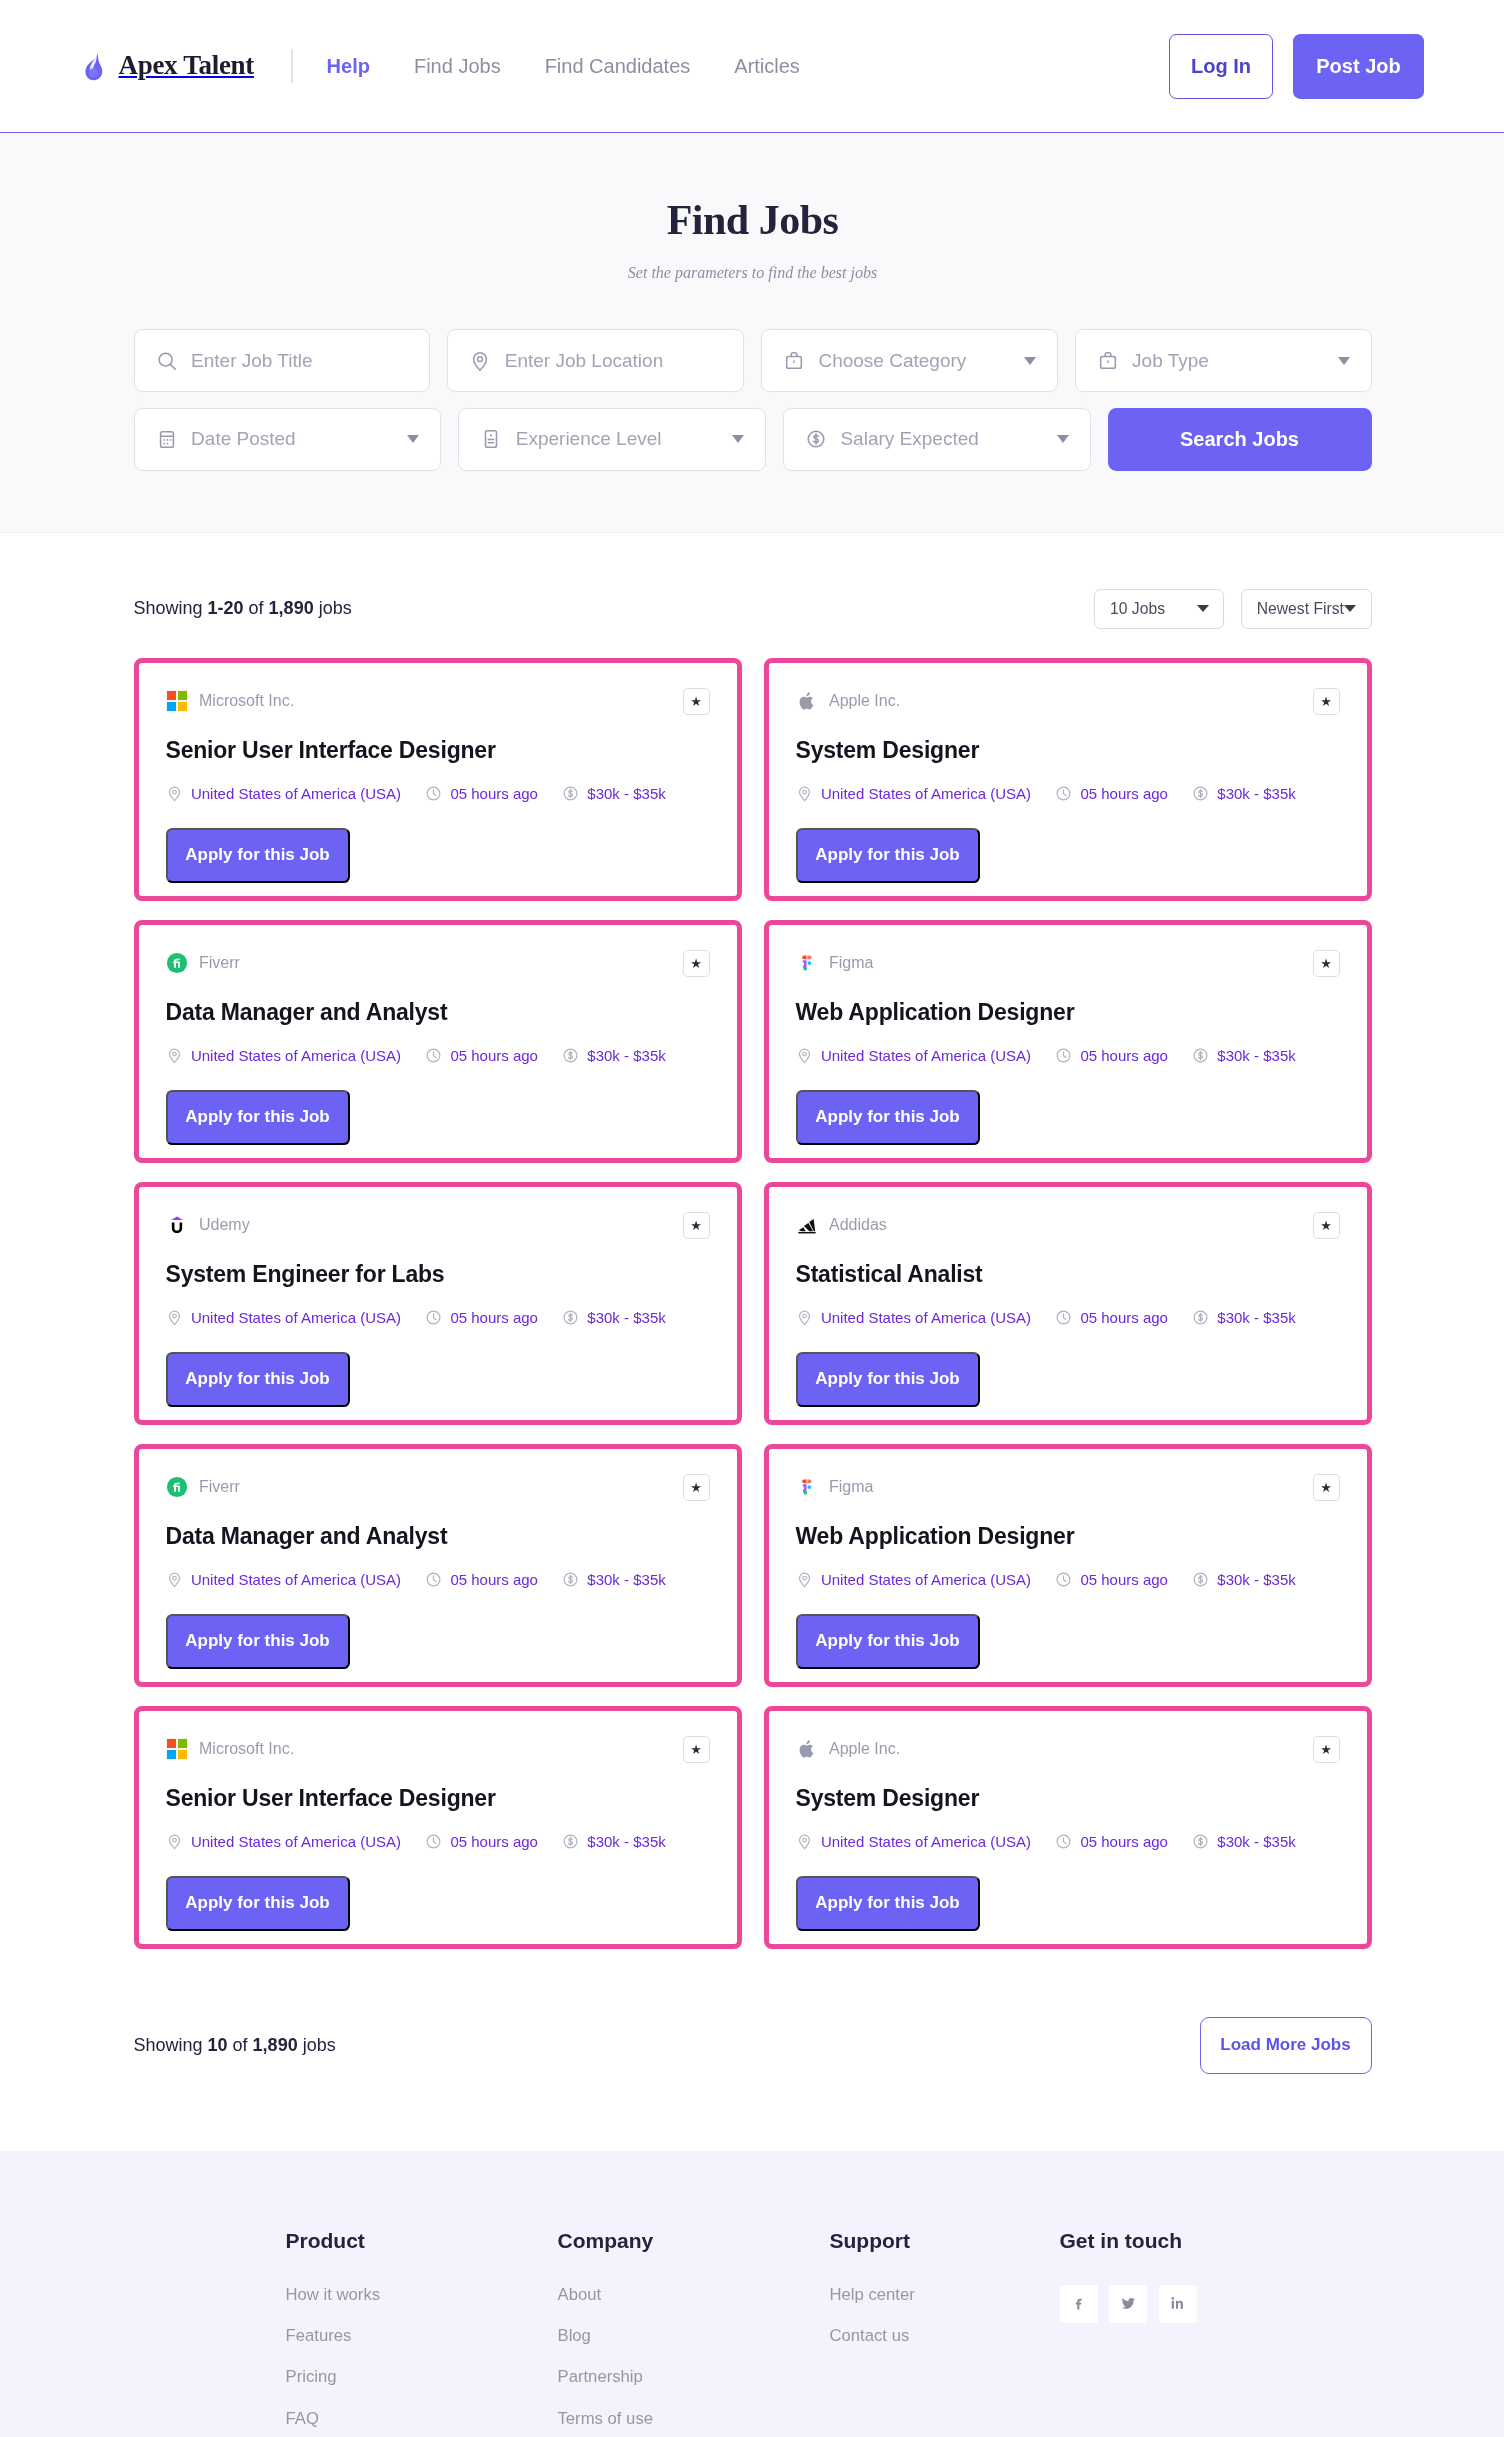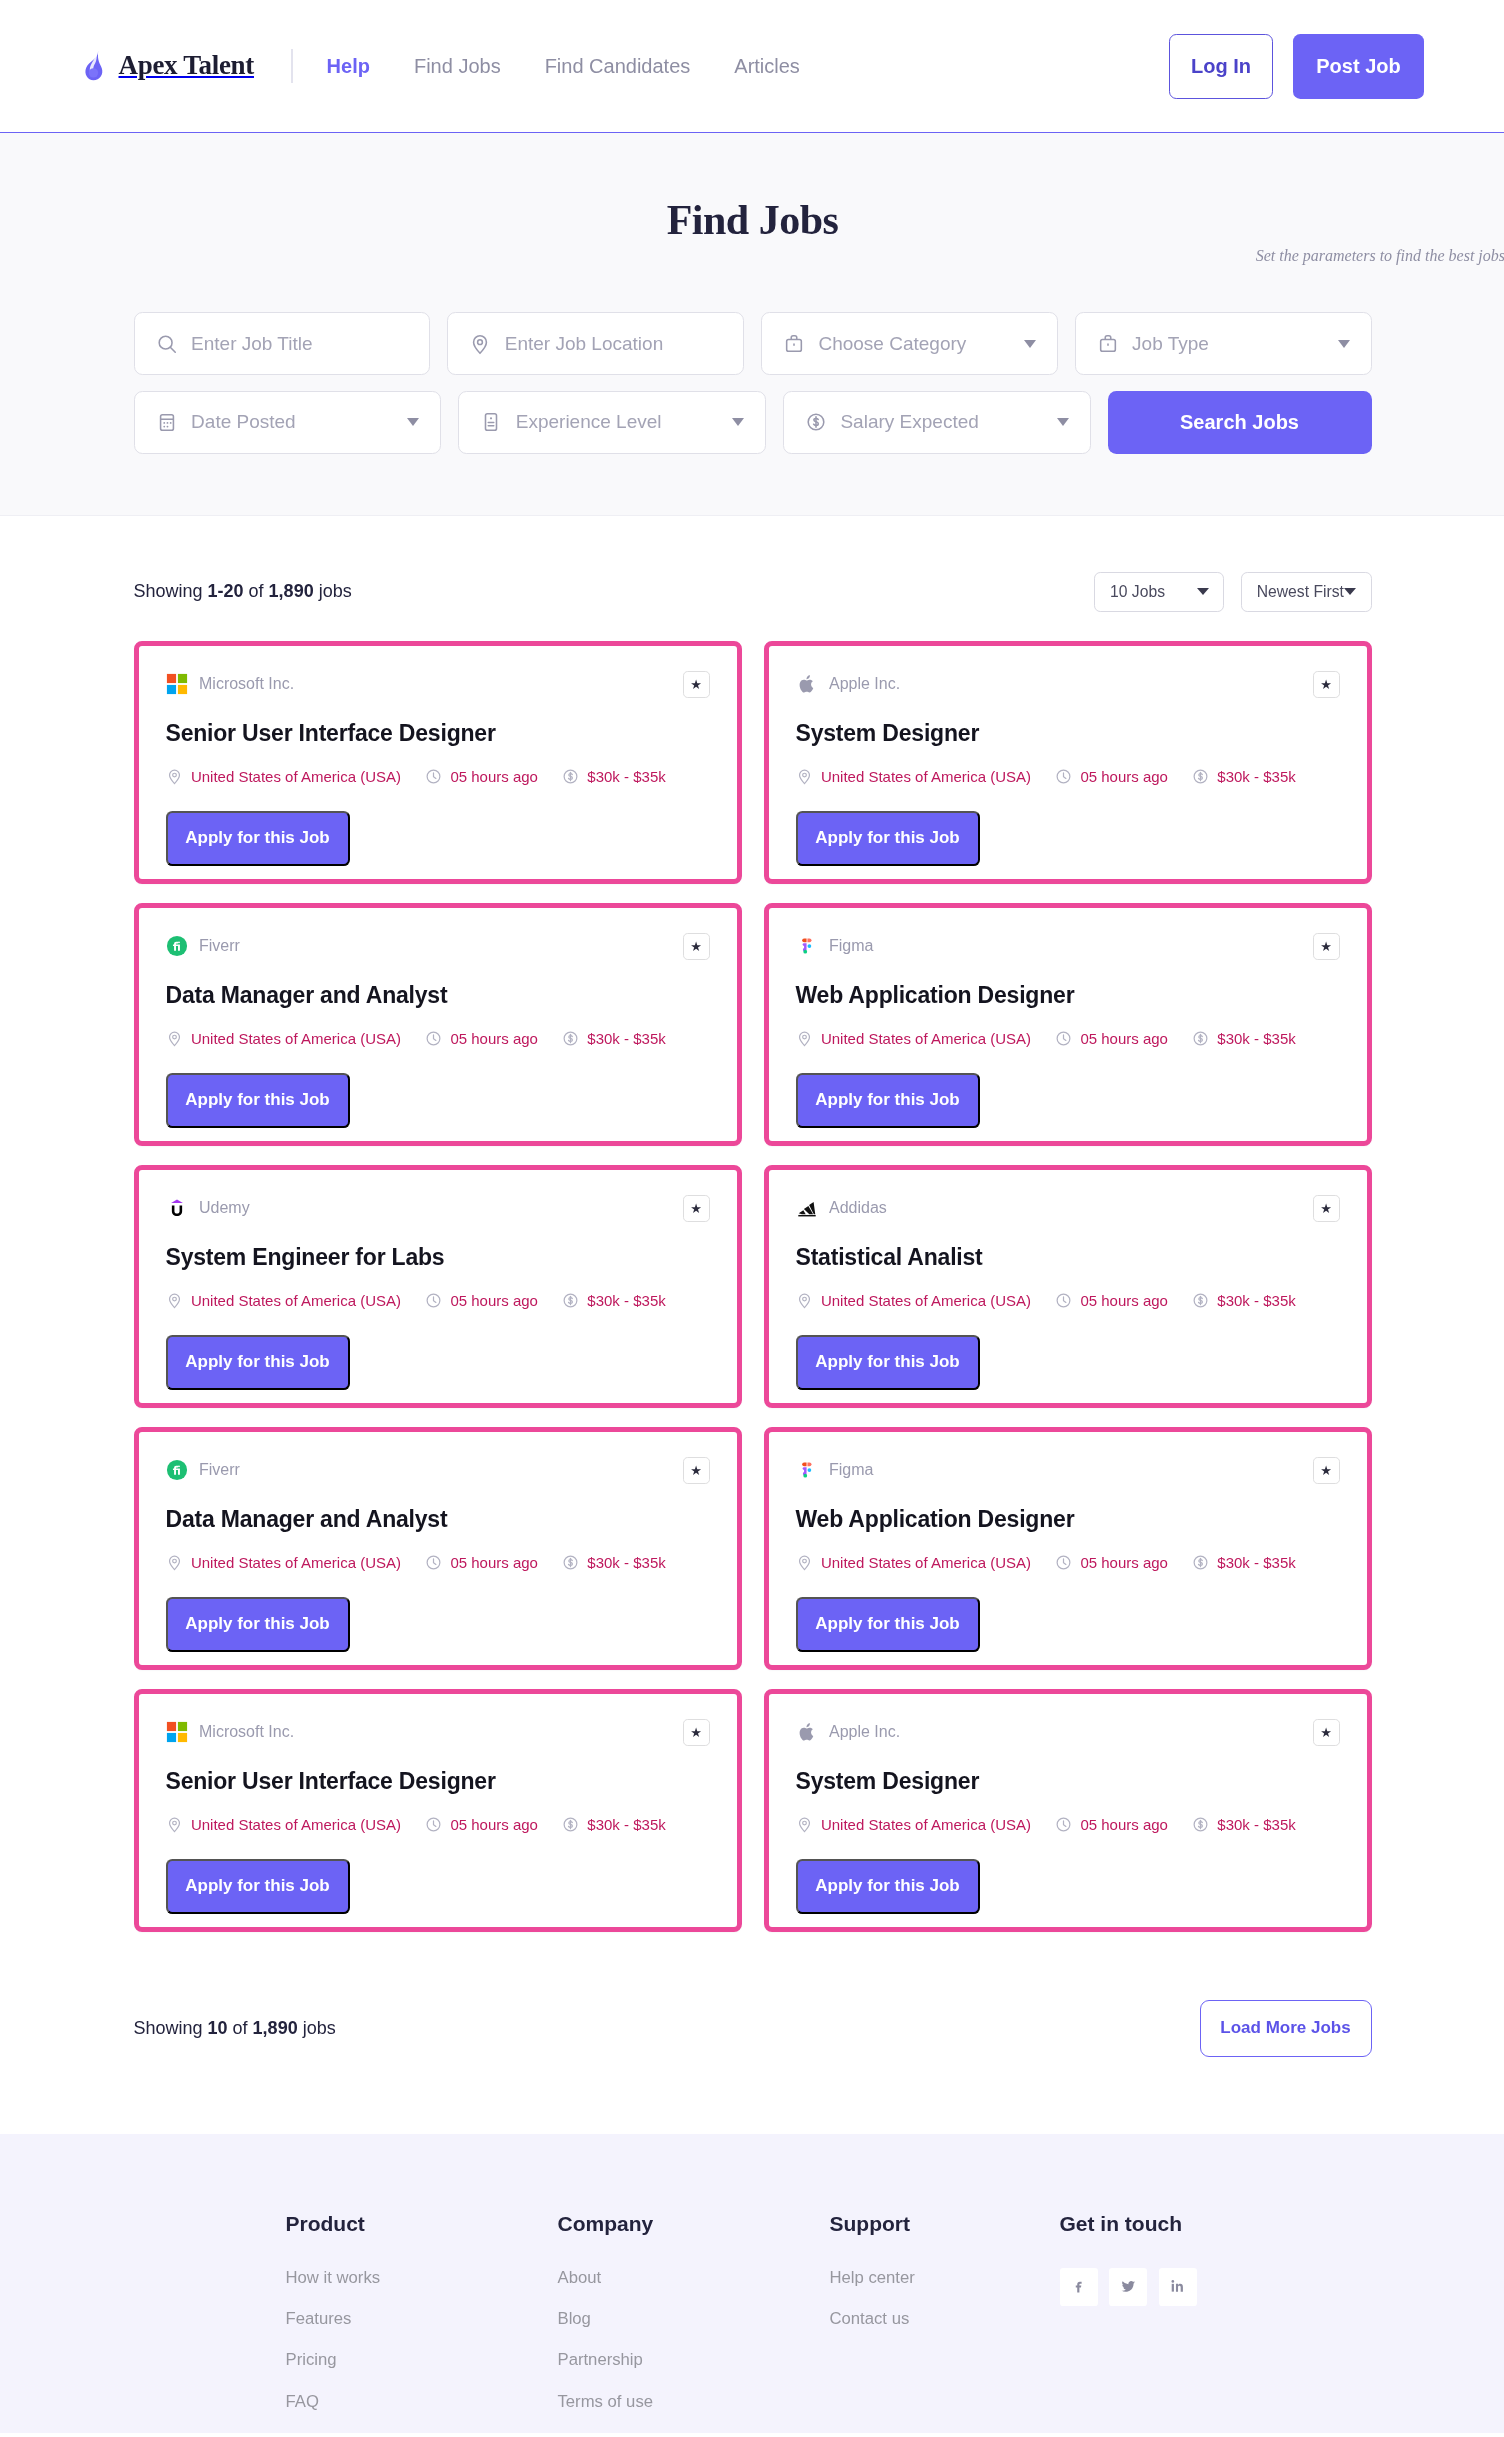--- a/index.html
+++ b/index.html
@@ -76,22 +76,22 @@
     font-weight: 700;
     color: #23233d;
     text-align: center;
     letter-spacing: -0.5px;
   }
   .hero-sub {
     font-family: "Liberation Serif", serif;
     font-style: italic;
     font-size: 16px;
     color: #8e8ea3;
-    text-align: right;
-    margin-top: 3px;
+    text-align: center;
+    margin-top: 20px;
   }
   .search-wrap { width: 1238px; margin: 47px auto 0 auto; }
   .search-row { display: flex; gap: 16.7px; margin-bottom: 15.7px; }
   .search-row:last-child { margin-bottom: 0; }
   .field {
     height: 63px;
     background: #ffffff;
     border: 1px solid #e0e0e8;
     border-radius: 8.4px;
     display: flex;
@@ -182,21 +182,21 @@
   .job-title {
     font-size: 23px;
     font-weight: 700;
     color: #14141f;
     margin-top: 22px;
     letter-spacing: -0.2px;
   }
   .meta-row { display: flex; align-items: center; gap: 24px; margin-top: 21px; flex-wrap: nowrap; }
   .meta { display: flex; align-items: center; gap: 8.4px; white-space: nowrap; }
   .meta-icon { width: 17px; height: 17px; flex: 0 0 auto; display: block; }
-  .meta-text { font-size: 15px; color: #be185d; }
+  .meta-text { font-size: 15px; color: #6d28d9; }
   .apply-btn {
     margin-top: 26px;
     width: 184px; height: 55px;
     background: #6c63f5;
     border-radius: 6.3px;
     color: #ffffff;
     font-size: 17px;
     font-weight: 700;
     display: flex; align-items: center; justify-content: center;
     cursor: pointer;

